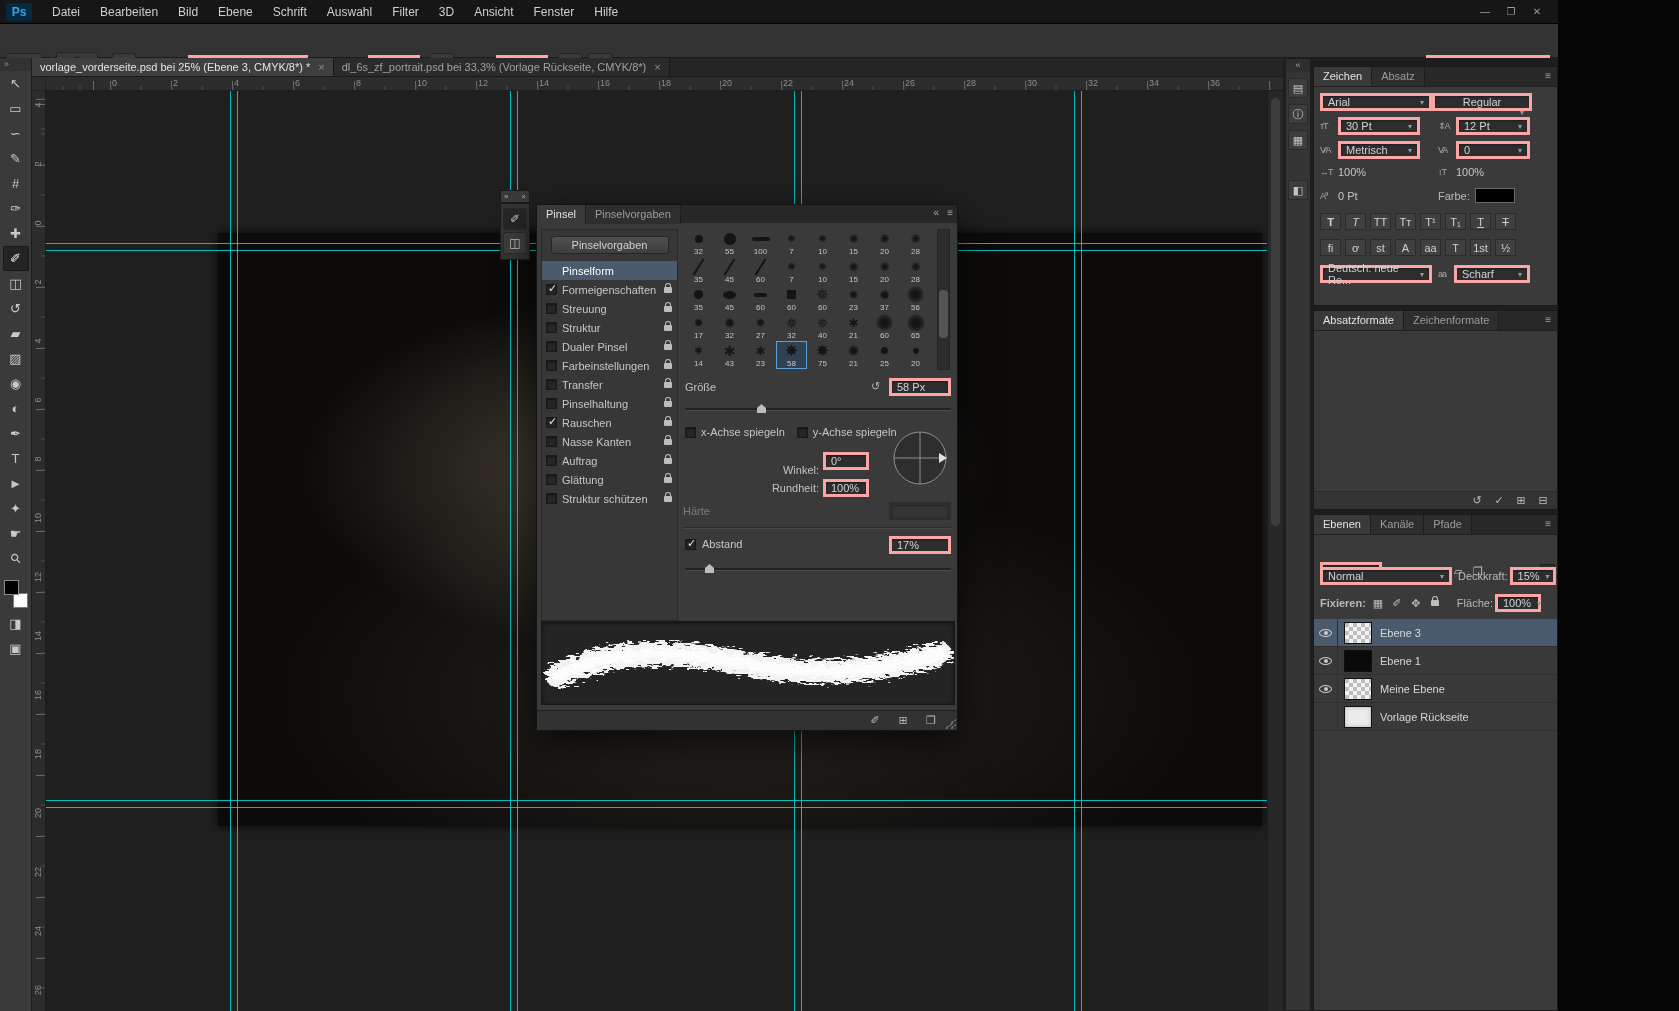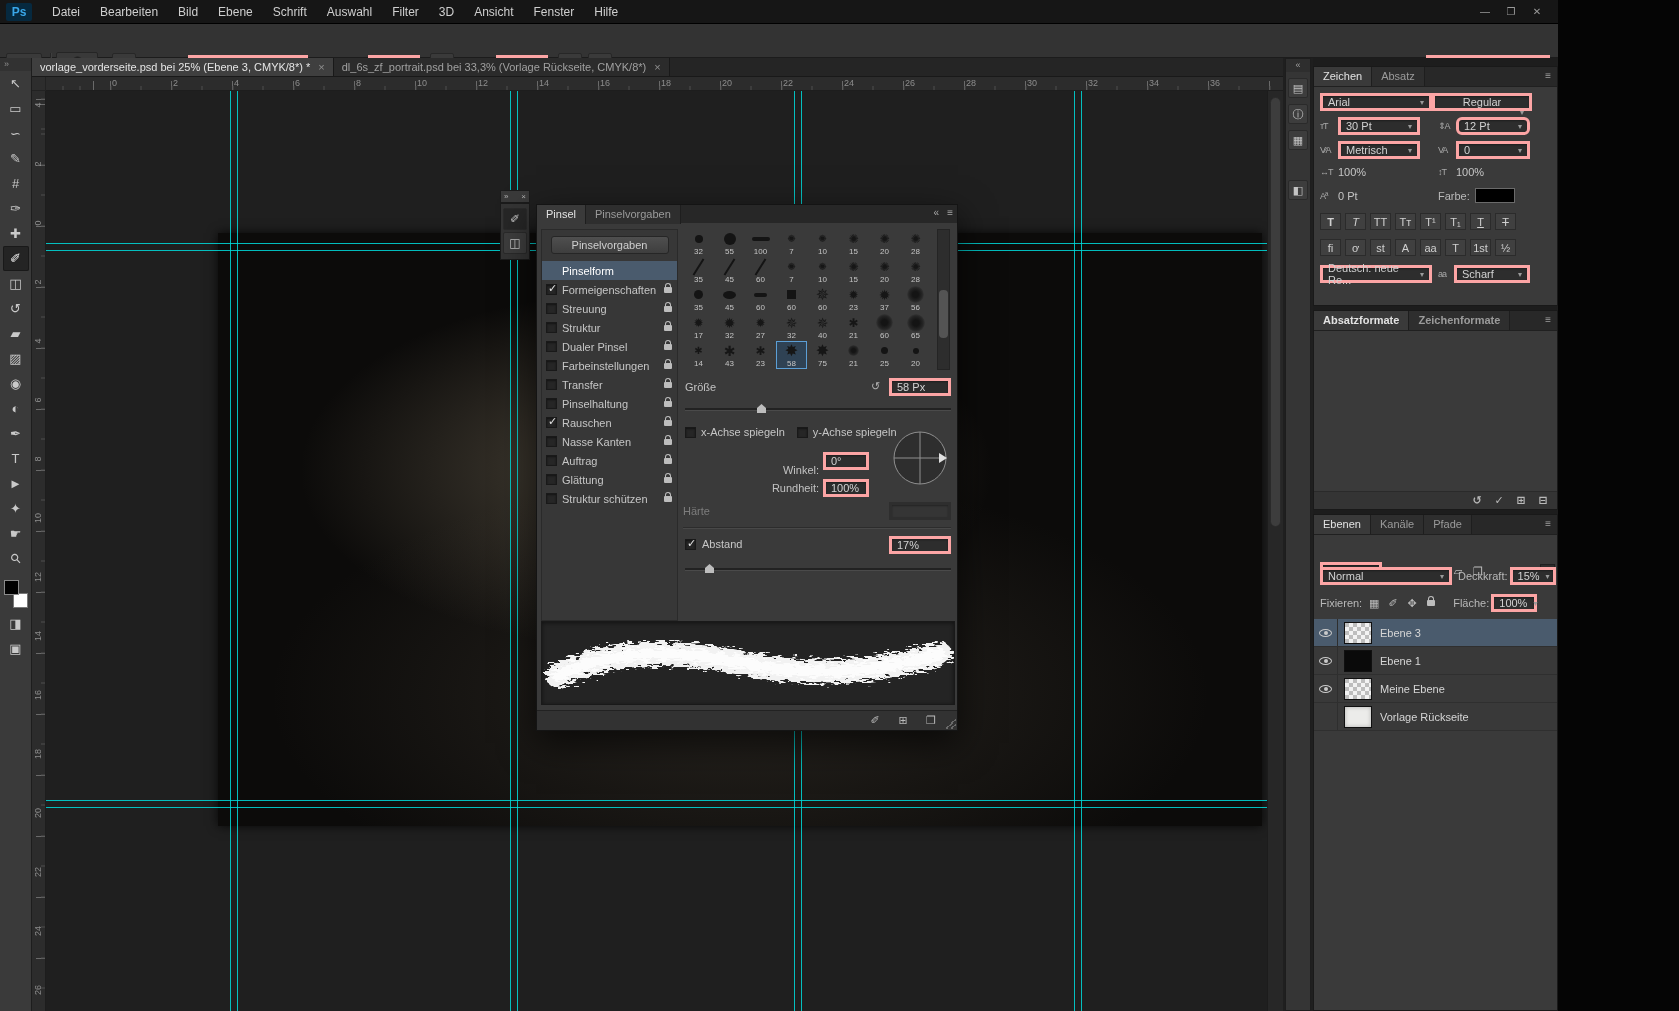--- a/index.html
+++ b/index.html
@@ -109,21 +109,21 @@
 .pmenu{margin-left:auto;color:#9f9f9f;font-size:10px;padding:3px 6px 0 0;}
 #charpanel{top:8px;height:240px;}
 .crow{position:absolute;display:flex;align-items:center;}
 .cico{width:18px;color:#a9a9a9;font-size:9px;letter-spacing:-1px;flex:none;}
 .tbtn{display:inline-flex;align-items:center;justify-content:center;width:21px;height:17px;margin-right:4px;background:#404040;border:1px solid #2b2b2b;color:#d0d0d0;font-size:11px;}
 .tbtn.italic{font-style:italic;}
 .tbtn.underline{text-decoration:underline;}
 .tbtn.strike{text-decoration:line-through;}
 .tbtn.bold{font-weight:bold;}
 #farbsw{width:38px;height:13px;background:#000;border:1px solid #000;outline:1px solid #6a6a6a;margin-left:6px;}
-#pspanel{top:252px;height:200px;font-weight:bold;}
+#pspanel{top:252px;height:200px;}
 .psrow{height:17px;line-height:17px;padding-left:8px;font-style:italic;color:#e2e2e2;}
 .psrow.sel{background:#4a5b6d;}
 #psfoot{position:absolute;left:0;bottom:0;right:0;height:18px;border-top:1px solid #2a2a2a;background:#343434;display:flex;align-items:center;justify-content:flex-end;gap:6px;padding-right:6px;}
 #laypanel{top:456px;height:497px;}
 .lrow{display:flex;align-items:center;height:28px;border-bottom:1px solid #2f2f2f;background:#393939;position:relative;}
 .lrow.sel{background:#4a5b6d;}
 .eyec{width:24px;align-self:stretch;display:flex;align-items:center;justify-content:center;border-right:1px solid #2e2e2e;flex:none;}
 .eyeico{position:relative;display:inline-block;width:13px;height:8px;border:1px solid #c9c9c9;border-radius:50%;}
 .eyeico .pupil{position:absolute;left:50%;top:50%;width:4px;height:4px;margin:-2px 0 0 -2px;background:#c9c9c9;border-radius:50%;}
 .lthumb{width:28px;height:22px;margin:0 8px 0 6px;border:1px solid #101010;flex:none;}
@@ -390,21 +390,21 @@
             <span class="arw">▾</span>
           </div>
       </div>
       <div class="crow" style="left:6px;top:50px;">
         <span class="cico">тT</span>
         <div class="fld" style="width:82px;">
             <span>30 Pt</span>
             <span class="arw">▾</span>
           </div>
         <span class="cico" style="margin-left:18px;">⇕A</span>
-        <div class="fld" style="width:74px;border-radius:6px;">
+        <div class="fld" style="width:74px;">
             <span>12 Pt</span>
             <span class="arw">▾</span>
           </div>
       </div>
       <div class="crow" style="left:6px;top:74px;">
         <span class="cico">V⁄A</span>
         <div class="fld" style="width:82px;">
             <span>Metrisch</span>
             <span class="arw">▾</span>
           </div>
@@ -506,21 +506,21 @@
             <span>Normal</span>
             <span class="arw">▾</span>
           </div>
         <span class="lbl" style="margin-left:6px;color:#b9b9b9;">Deckkraft:</span>
         <div class="fld" style="width:46px;margin-left:2px;">
             <span>15%</span>
             <span class="arw">▾</span>
           </div>
       </div>
       <div class="crow" style="left:6px;top:79px;position:absolute;">
-        <span class="lbl" style="color:#b9b9b9;">Fixieren:</span>
+        <span class="lbl" style="color:#b9b9b9;font-weight:bold;">Fixieren:</span>
         <span id="lockicons" style="display:flex;gap:3px;margin-left:4px;">
             <span class="fico">▦</span>
             <span class="fico">✐</span>
             <span class="fico">✥</span>
             <span class="fico">
               <span class="lockico"></span>
             </span>
           </span>
         <span class="lbl" style="margin-left:14px;color:#b9b9b9;">Fläche:</span>
         <div class="fld" style="width:46px;margin-left:2px;">

